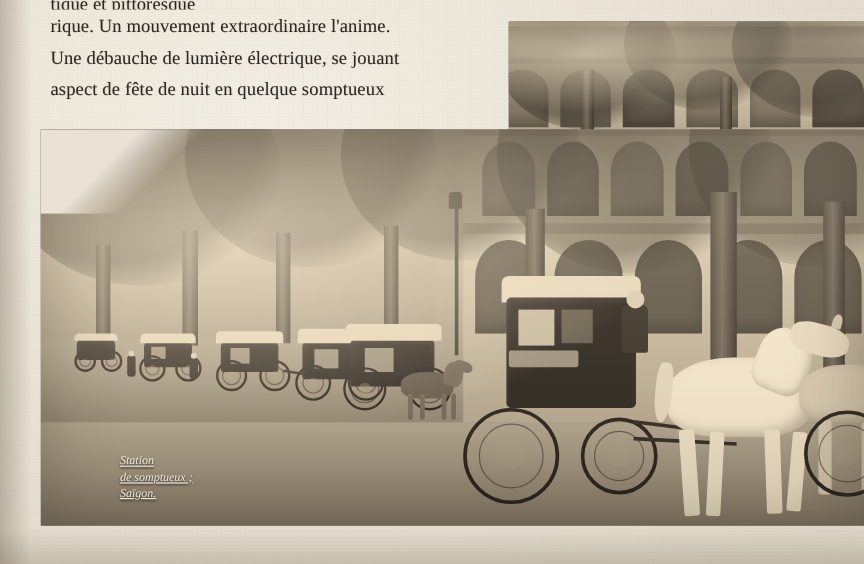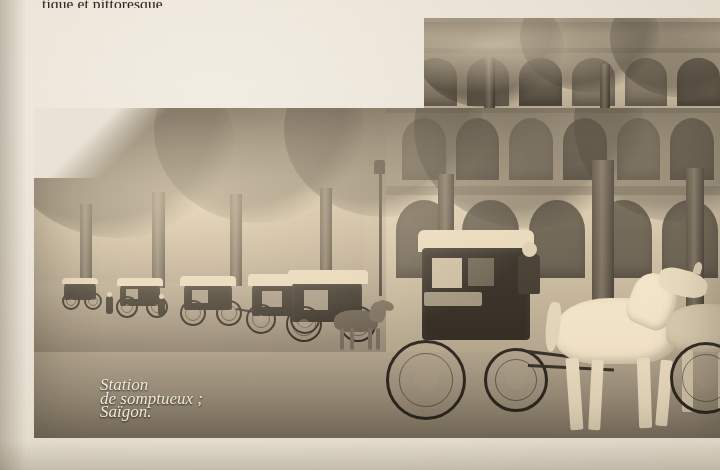--- a/index.html
+++ b/index.html
@@ -269,23 +269,24 @@
   }
 
   
   .caption {
     position: absolute;
     left: 100px;
     top: 378px;
     color: #f0ead9;
     font-family: "Liberation Serif", serif;
     font-style: italic;
-    font-size: 17px;
+    font-size: 10px;
     line-height: 13.5px;
     text-shadow: 0 1px 2px rgba(0,0,0,.75);
+    text-decoration: underline;
   }
 </style>
 </head>
 <body>
 
 <div id="page">
 
   <div class="paper-base"></div>
   <div class="paper-grain"></div>
 
@@ -307,20 +308,23 @@
     <div class="canopy" style="left:-10px; top:-30px; width:150px; height:120px;"></div>
     <div class="canopy" style="left:96px; top:-36px; width:140px; height:110px; opacity:.85;"></div>
     <div class="canopy" style="left:186px; top:-40px; width:150px; height:120px; opacity:.8;"></div>
     <div class="tree" style="left:60px; top:40px; height:60px; bottom:auto; width:11px;"></div>
     <div class="tree" style="left:176px; top:46px; height:54px; bottom:auto; width:10px;"></div>
     <div class="photo-haze"></div>
   </div>
 
   <div class="text-block">
     <div class="text-line clipped">tique et pittoresque</div>
+    <div class="text-line">rique.  Un  mouvement  extraordinaire  l'anime.</div>
+    <div class="text-line">Une débauche de lumière électrique, se jouant</div>
+    <div class="text-line">aspect  de  fête  de  nuit  en  quelque  somptueux</div>
   </div>
 
   <div class="photo">
 
     <div class="sky"></div>
     <div class="ground"></div>
     <div class="ground-hi"></div>
 
     <div class="building" style="right:-6px; top:-6px; width:340px; height:250px;">
       <div class="bldg-band" style="top:4px; height:7px;"></div>

